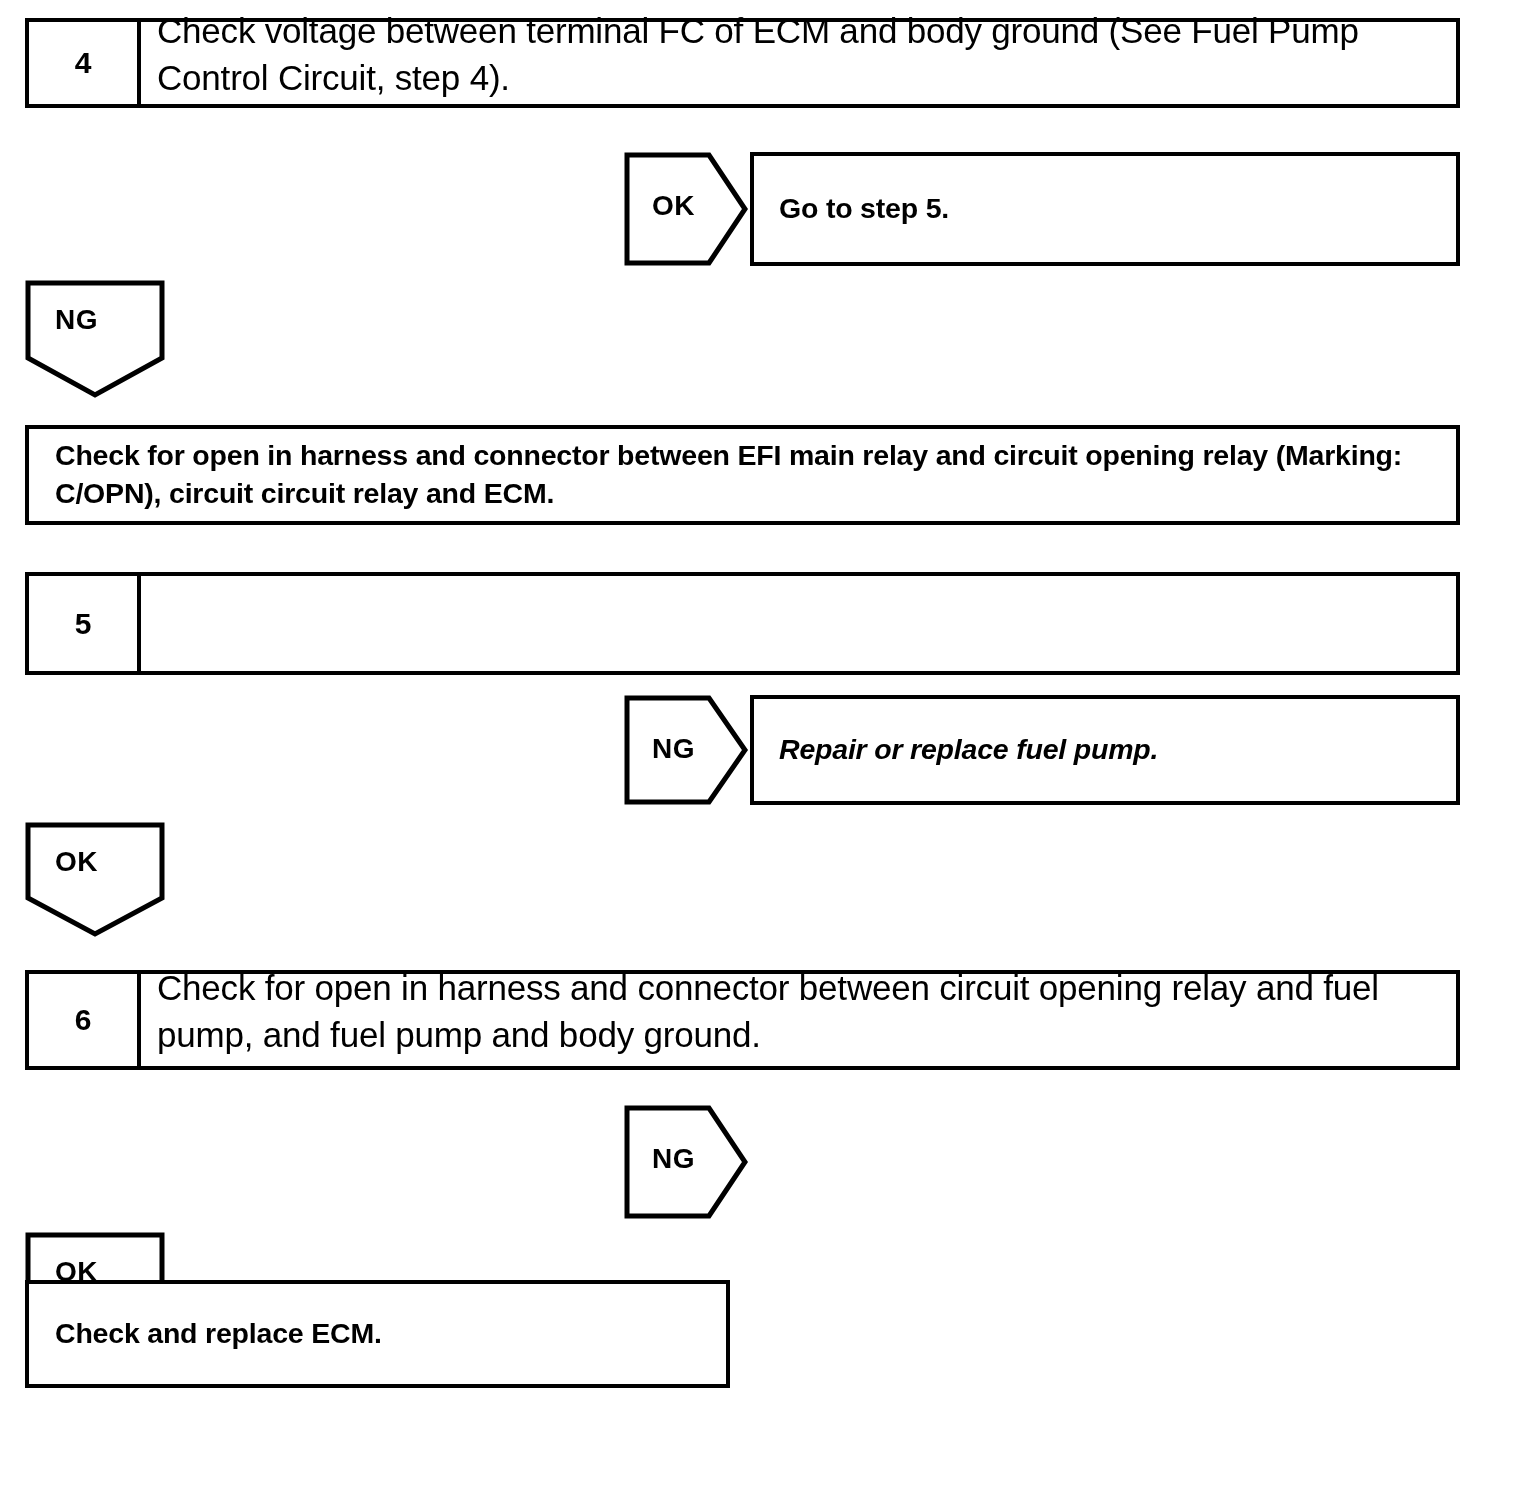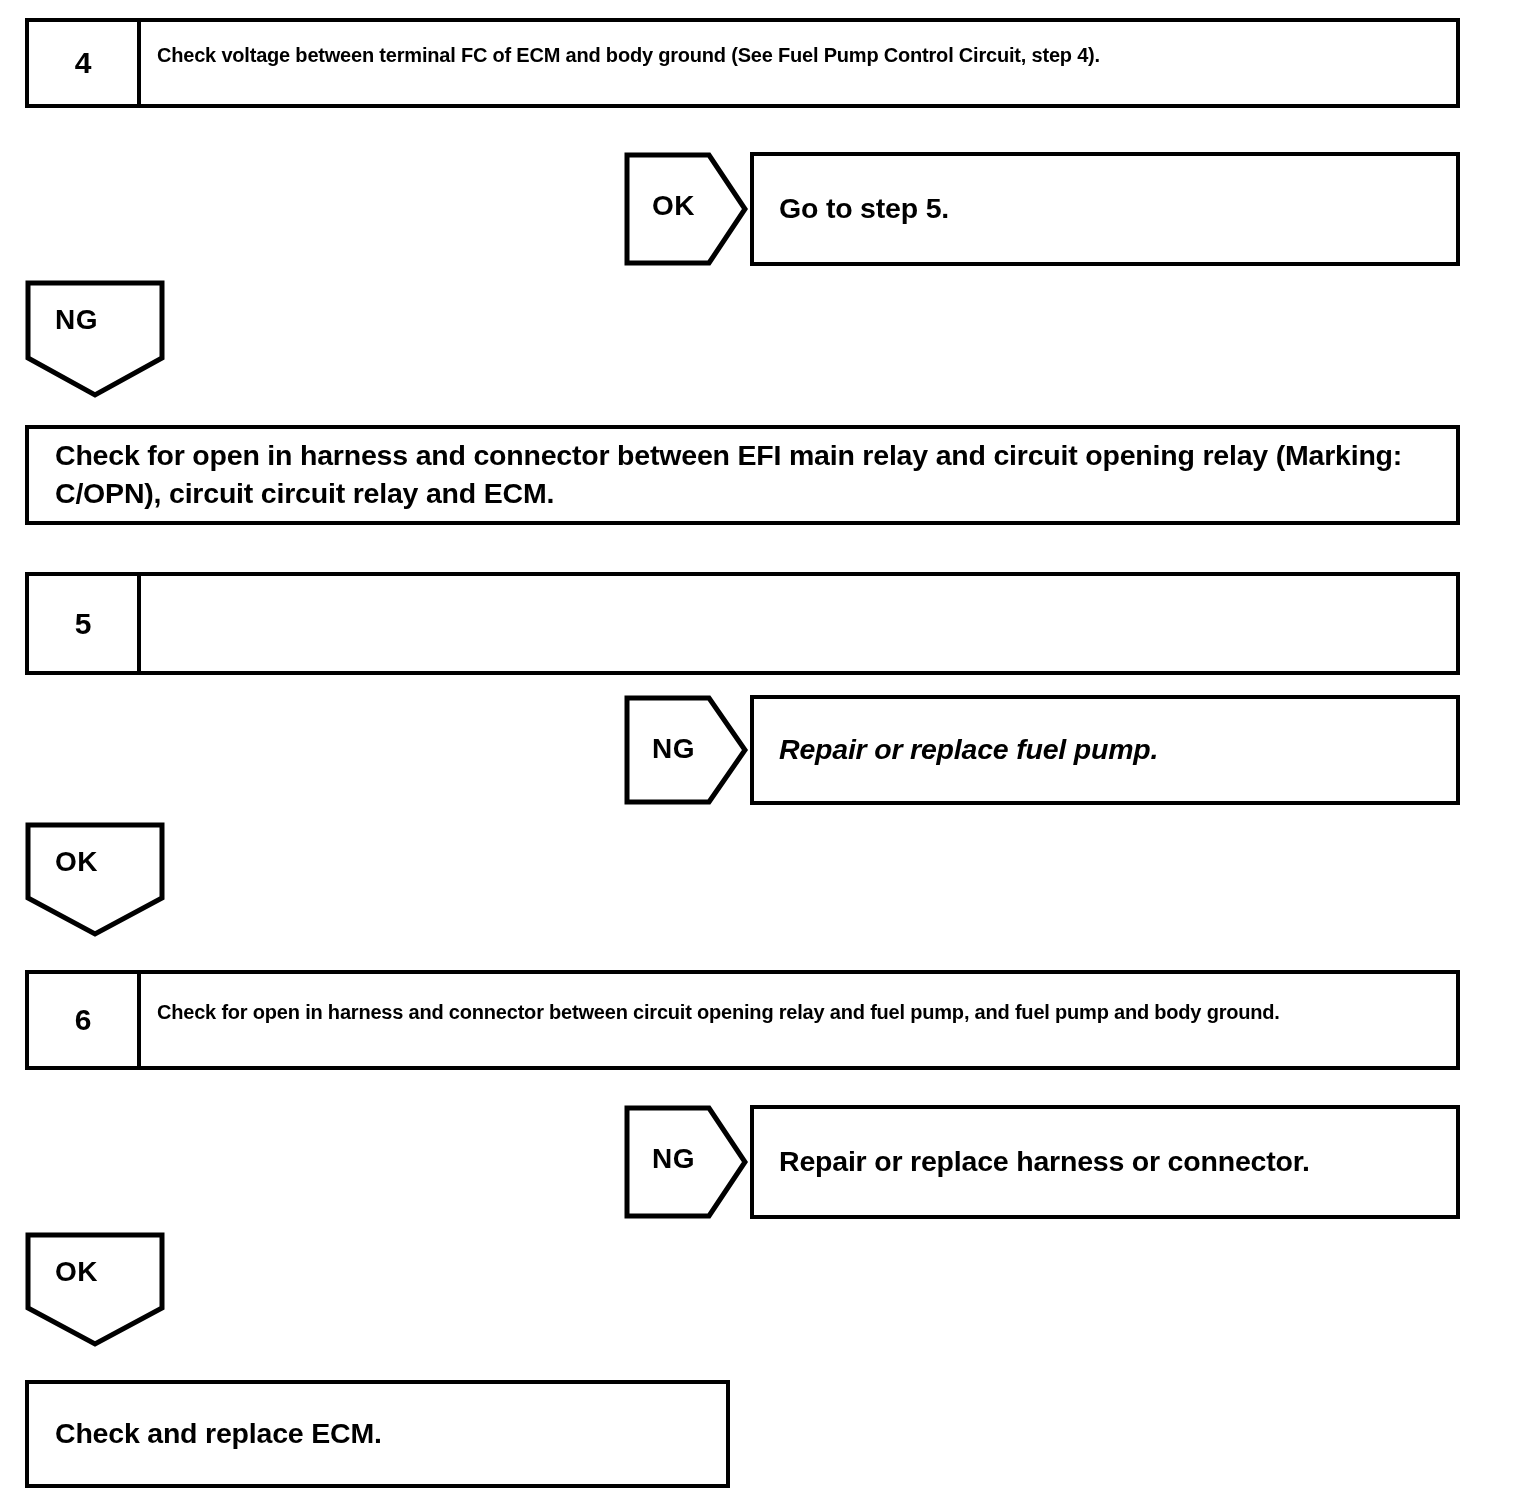--- a/index.html
+++ b/index.html
@@ -38,22 +38,22 @@
     justify-content: center;
     font-size: 30px;
     font-weight: bold;
     line-height: 1;
   }
   .step-text {
     flex: 1 1 auto;
     display: flex;
     align-items: center;
     padding: 0 14px 16px 16px;
-    font-size: 20px;
-    font-weight: bold;
+    font-size: 35px;
+    font-weight: normal;
     line-height: 1.33;
     letter-spacing: -0.2px;
   }
 
   
   .plain-box {
     border: 4px solid #000;
     background: #fff;
     display: flex;
     align-items: center;
@@ -146,28 +146,25 @@
     <div class="step-num">6</div>
     <div class="step-text">Check for open in harness and connector between circuit opening relay and fuel pump, and fuel pump and body ground.</div>
   </div>
 
   <div class="marker marker-right" style="left:624px; top:1105px; width:124px; height:114px;">
     <svg width="124" height="114" viewBox="0 0 124 114" aria-hidden="true">
       <polygon points="3,3 85,3 121,57 85,111 3,111" fill="#ffffff" stroke="#000000" stroke-width="5" stroke-linejoin="miter"></polygon>
     </svg>
     <span class="marker-label">NG</span>
   </div>
-  <div class="abs result-box" style="left:750px; top:1105px; width:710px; height:114px;">
-    <span>Repair or replace harness or connector.</span>
-  </div>
 
   <div class="marker marker-down" style="left:25px; top:1232px; width:140px; height:115px;">
     <svg width="140" height="115" viewBox="0 0 140 115" aria-hidden="true">
       <polygon points="3,3 137,3 137,76 70,112 3,76" fill="#ffffff" stroke="#000000" stroke-width="5" stroke-linejoin="miter"></polygon>
     </svg>
     <span class="marker-label">OK</span>
   </div>
 
-  <div class="abs plain-box" style="left:25px; top:1380px; width:705px; height:108px;">
+  <div class="abs plain-box" style="left:25px; top:1280px; width:705px; height:108px;">
     <span>Check and replace ECM.</span>
   </div>
 
 </div>
 
 </body></html>

